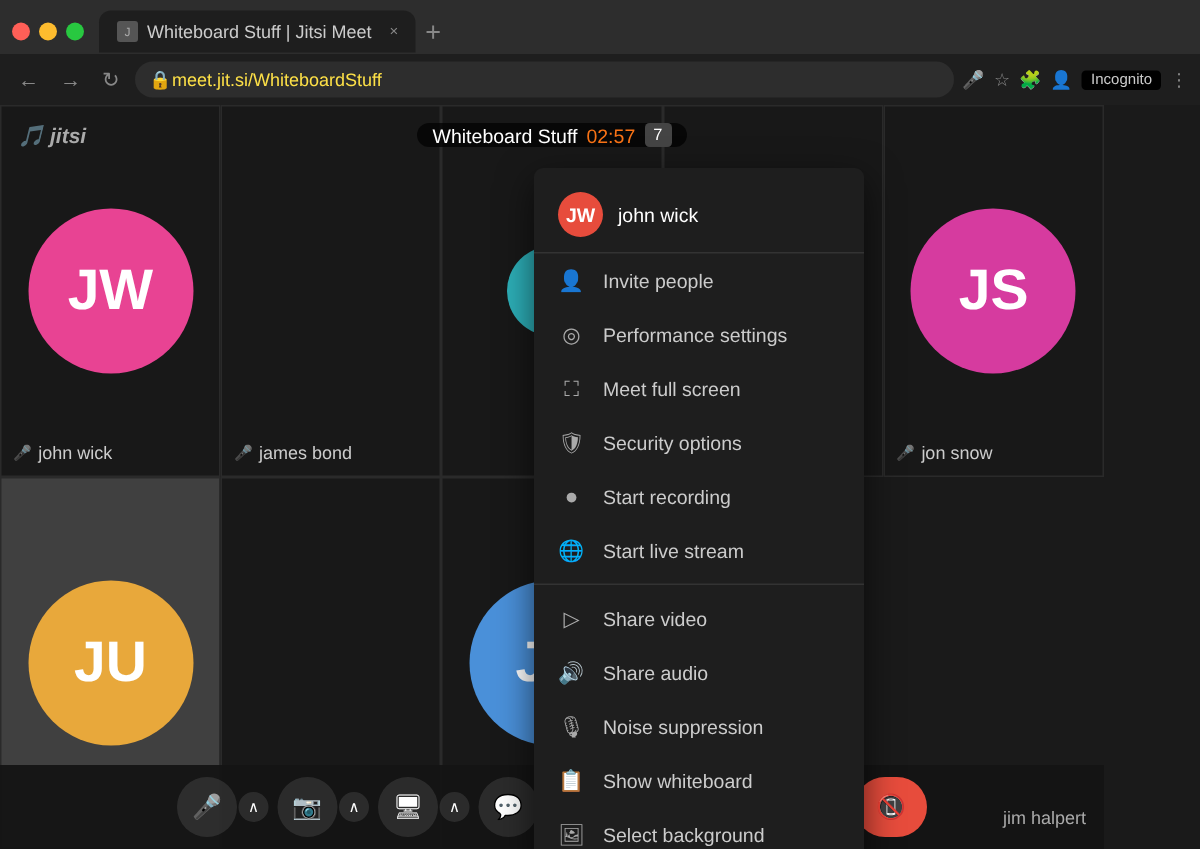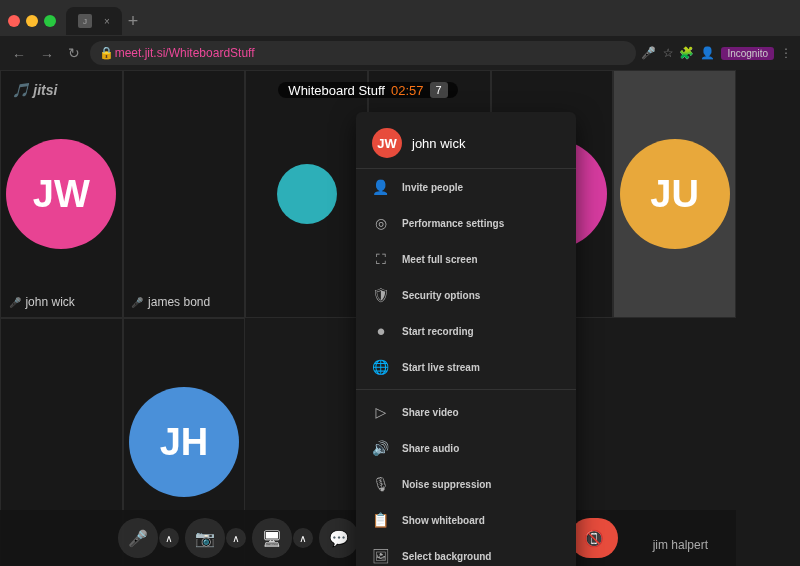--- a/index.html
+++ b/index.html
@@ -15,27 +15,27 @@
     .tab-btn.green { background: #28c840; }
     .tab { display: flex; align-items: center; gap: 6px; background: #1e1e1e; border-radius: 8px 8px 0 0; padding: 0 12px; height: 28px; font-size: 12px; color: #ccc; }
     .tab-icon { width: 14px; height: 14px; background: #555; border-radius: 2px; font-size: 8px; display: flex; align-items: center; justify-content: center; color: #aaa; }
     .tab-close { color: #888; font-size: 10px; cursor: pointer; margin-left: 6px; }
     .new-tab { color: #888; font-size: 18px; margin-left: 6px; cursor: pointer; line-height: 1; }
 
     .nav-bar { display: flex; align-items: center; padding: 4px 8px; background: #1e1e1e; height: 34px; gap: 6px; }
     .nav-btn { background: none; border: none; color: #888; font-size: 14px; cursor: pointer; padding: 2px 4px; }
     .url-bar { flex: 1; background: #2d2d2d; border: none; border-radius: 16px; height: 24px; padding: 0 10px; color: #ccc; font-size: 12px; display: flex; align-items: center; }
     .url-bar span { color: #aaa; font-size: 12px; }
-    .url-bar .url-text { color: #ec4899; }
+    .url-bar .url-text { color: #fde047; }
     .nav-right { display: flex; align-items: center; gap: 6px; }
     .nav-icon { color: #888; font-size: 12px; cursor: pointer; }
-    .incognito-badge { background: #701a75; color: #ccc; font-size: 10px; padding: 1px 6px; border-radius: 3px; cursor: pointer; }
-
-    
-    .app { width: 736px; height: 496px; background: #1a1a1a; position: relative; display: grid; grid-template-columns: 1fr 1fr 1fr 1fr 1fr 1fr; grid-template-rows: 1fr 1fr; }
+    .incognito-badge { background: #000000; color: #ccc; font-size: 10px; padding: 1px 6px; border-radius: 3px; cursor: pointer; }
+
+    
+    .app { width: 736px; height: 496px; background: #1a1a1a; position: relative; display: grid; grid-template-columns: 1fr 1fr 1fr 1fr 1fr; grid-template-rows: 1fr 1fr; }
 
     
     .video-tile { background: #1e1e1e; border: 1px solid #2a2a2a; position: relative; display: flex; align-items: center; justify-content: center; overflow: hidden; }
     .avatar-circle { border-radius: 50%; display: flex; align-items: center; justify-content: center; width: 110px; height: 110px; font-size: 38px; font-weight: 600; color: white; }
     .participant-name { position: absolute; bottom: 8px; left: 8px; color: #ccc; font-size: 12px; display: flex; align-items: center; gap: 4px; }
     .participant-name::before { content: '🎤'; font-size: 10px; opacity: 0.7; }
 
     
     .header-bar { position: absolute; top: 0; left: 0; right: 0; height: 40px; display: flex; align-items: center; justify-content: center; z-index: 10; pointer-events: none; }
     .meeting-info { display: flex; align-items: center; gap: 6px; background: rgba(0,0,0,0.7); border-radius: 12px; padding: 0 10px; pointer-events: all; }
@@ -45,44 +45,45 @@
 
     
     .jitsi-logo { position: absolute; top: 12px; left: 12px; z-index: 10; color: #aaa; font-size: 14px; font-weight: bold; font-style: italic; }
 
     
     .toolbar { position: absolute; bottom: 0; left: 0; right: 0; height: 56px; background: rgba(20,20,20,0.95); display: flex; align-items: center; justify-content: center; gap: 6px; z-index: 10; }
     .tool-btn { background: rgba(255,255,255,0.1); border: none; border-radius: 50%; width: 40px; height: 40px; color: white; font-size: 16px; cursor: pointer; display: flex; align-items: center; justify-content: center; }
     .tool-btn.end-call { background: #e74c3c; border-radius: 20px; width: 48px; }
     .tool-btn-group { display: flex; align-items: center; }
     .tool-btn-small { background: rgba(255,255,255,0.1); border: none; border-radius: 50%; width: 20px; height: 20px; color: white; font-size: 10px; cursor: pointer; display: flex; align-items: center; justify-content: center; margin-left: 1px; }
-    .bottom-name { position: absolute; right: 28px; bottom: 14px; color: #aaa; font-size: 12px; }
+    .bottom-name { position: absolute; right: 12px; bottom: 14px; color: #aaa; font-size: 12px; }
 
     
     .dropdown-menu { position: absolute; top: 42px; right: 160px; background: #1e1e1e; border-radius: 6px; width: 220px; z-index: 100; box-shadow: 0 8px 24px rgba(0,0,0,0.6); padding: 6px 0; }
     .menu-header { display: flex; align-items: center; gap: 10px; padding: 10px 16px; border-bottom: 1px solid #333; }
     .menu-avatar { width: 30px; height: 30px; border-radius: 50%; background: #e74c3c; display: flex; align-items: center; justify-content: center; color: white; font-size: 13px; font-weight: bold; }
     .menu-username { color: white; font-size: 13px; font-weight: 500; }
     .menu-item { display: flex; align-items: center; gap: 12px; padding: 9px 16px; color: #ccc; font-size: 13px; cursor: pointer; }
     .menu-icon { width: 18px; height: 18px; display: flex; align-items: center; justify-content: center; font-size: 14px; color: #aaa; flex-shrink: 0; }
     .menu-divider { height: 1px; background: #333; margin: 4px 0; }
-    .menu-label { color: #ccc; font-size: 10px; font-weight: bold; }
+    .menu-label { color: #ccc; font-size: 13px; }
   </style>
 </head>
 <body>
 
 <div class="browser-chrome">
   <div class="tab-bar">
     <div class="tab-controls">
       <button class="tab-btn red"></button>
       <button class="tab-btn yellow"></button>
       <button class="tab-btn green"></button>
     </div>
     <div class="tab">
       <span class="tab-icon">J</span>
+      <span>Whiteboard Stuff | Jitsi Meet</span>
       <span class="tab-close">×</span>
     </div>
     <span class="new-tab">+</span>
   </div>
   <div class="nav-bar">
     <button class="nav-btn">←</button>
     <button class="nav-btn">→</button>
     <button class="nav-btn">↻</button>
     <div class="url-bar">
       <span>🔒 </span>

